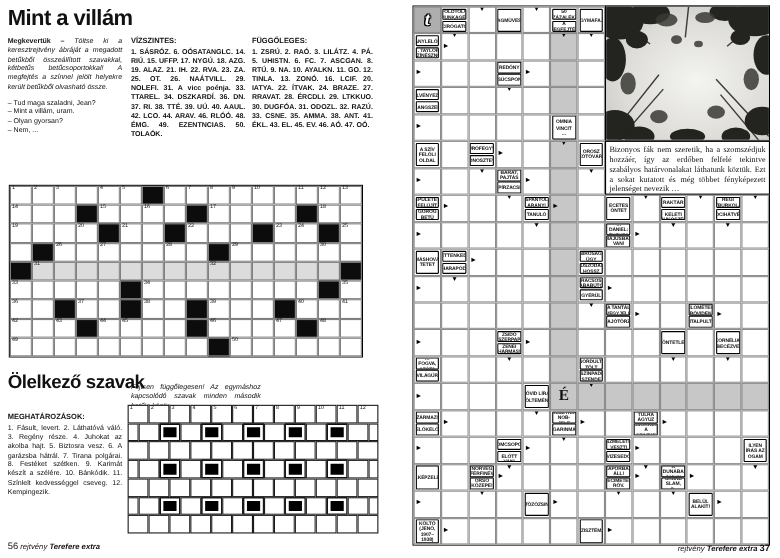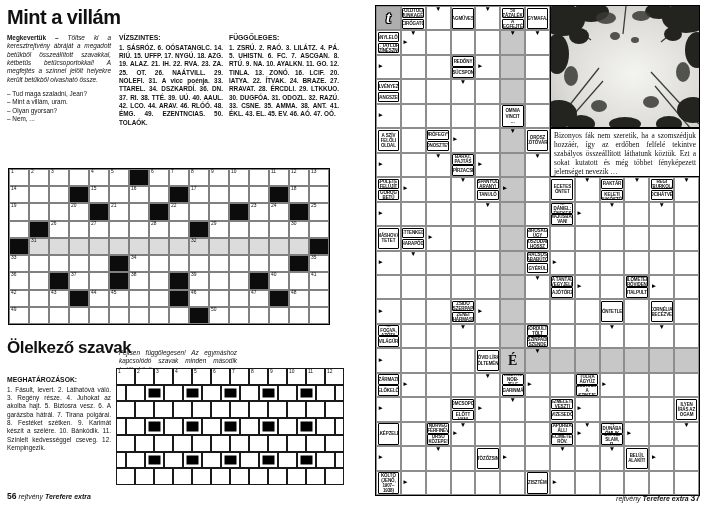--- a/index.html
+++ b/index.html
@@ -29,21 +29,21 @@
   
   #title2{left:7px;top:338px;font-size:17px;font-weight:bold;letter-spacing:-0.4px;}
   #instr2{left:119px;top:349px;width:118px;font-size:6.4px;line-height:1.3;font-style:italic;text-align:justify;}
   #defs{left:7px;top:376px;width:104px;}
   #brick{left:116px;top:368px;width:228px;height:117px;}
   .bcell{position:absolute;background:#fff;border:0.8px solid #1a1a1a;box-sizing:border-box;}
   .bcell .num{position:absolute;top:0px;left:1px;font-size:4.9px;}
   .brick-b{background:#000;box-shadow:inset 0 0 0 2.5px #fff,inset 0 0 0 30px #000;}
 
   #foot56{left:7px;top:491px;font-size:7px;}
-  #foot56 .pg{font-weight:bold;font-size:8.5px;}
+  #foot56 .pg{font-weight:normal;font-size:8.5px;}
   #foot57{right:9px;top:493px;font-size:7px;text-align:right;}
   #foot57 .pg{font-weight:bold;font-size:8.5px;}
   .fi{font-style:italic;}
   .fb{font-weight:bold;font-style:italic;}
 
   
   #swede{left:375px;top:5px;width:325px;height:491px;border:1.6px solid #000;
          display:grid;grid-template-columns:repeat(13,1fr);grid-template-rows:repeat(20,1fr);
          background:#fff;box-sizing:border-box;}
   .sw{border:0.5px solid #8d8d8d;position:relative;background:#fff;overflow:hidden;}
@@ -1007,21 +1007,21 @@
         <ellipse cx="20" cy="70" rx="7" ry="10"></ellipse>
         <ellipse cx="132" cy="66" rx="7" ry="10"></ellipse>
         <ellipse cx="48" cy="100" rx="8" ry="6"></ellipse>
         <ellipse cx="100" cy="96" rx="8" ry="6"></ellipse>
         <ellipse cx="64" cy="30" rx="5" ry="4"></ellipse>
         <ellipse cx="84" cy="34" rx="4" ry="3"></ellipse>
       </g>
     </svg>
   </div>
 
-  <div class="abs" id="caption">Bizonyos fák nem szeretik, ha a szomszédjuk hozzáér, így az erdőben felfelé tekintve szabályos összeállított láthatunk köztük. Ezt a sokat kutatott és még többet fényképezett jelenséget nevezik …</div>
+  <div class="abs" id="caption">Bizonyos fák nem szeretik, ha a szomszédjuk hozzáér, így az erdőben felfelé tekintve szabályos határvonalakat láthatunk köztük. Ezt a sokat kutatott és még többet fényképezett jelenséget nevezik …</div>
 
   <div class="abs" id="foot57">
     <span class="fi">rejtvény</span>
     <span class="fb">Terefere extra</span>
     <span class="pg">37</span>
   </div>
 
 </div>
 
 </body></html>

